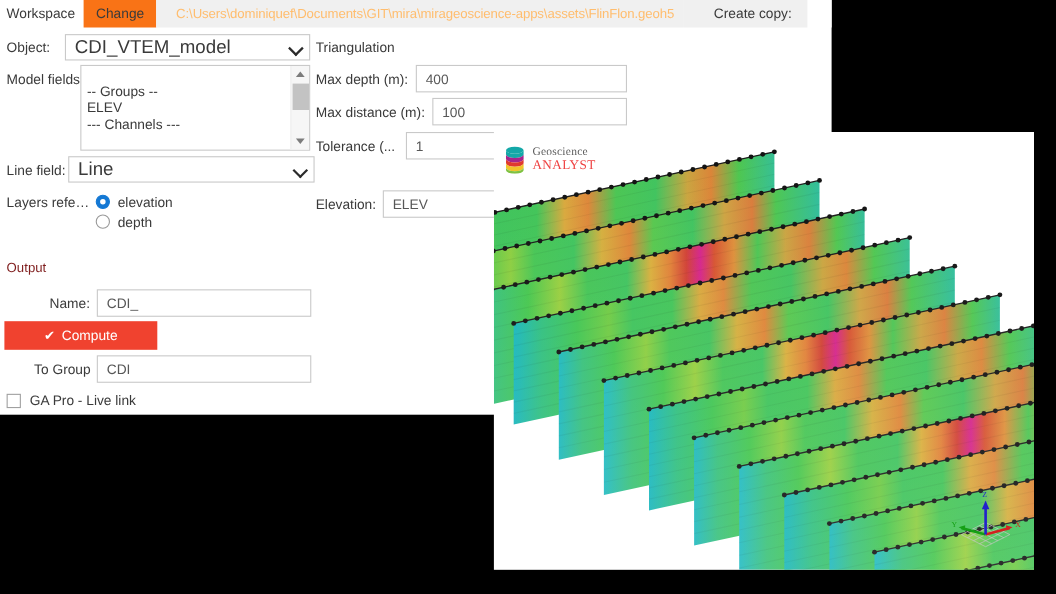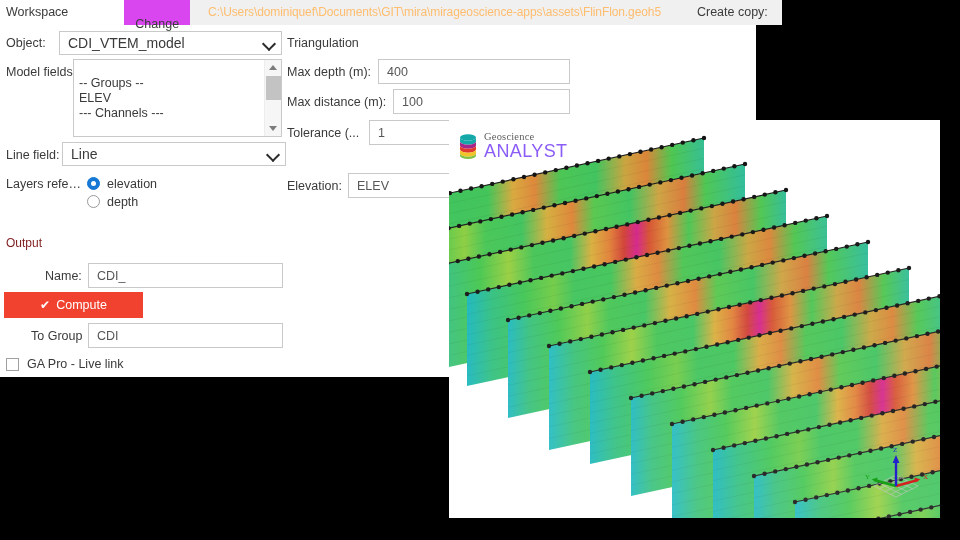--- a/index.html
+++ b/index.html
@@ -36,27 +36,26 @@
   .ws-label {
     font-size: 12.5px;
     color: #3b3b3b;
     padding: 0 8px 0 6px;
     line-height: 25px;
     white-space: nowrap;
   }
   .ws-btn {
     font-size: 12.5px;
     color: #3b3b3b;
-    background: #d946ef;
+    background: #f97316;
     height: 25px;
     line-height: 25px;
-    padding: 12px 11px;
+    padding: 0 11px;
     white-space: nowrap;
     cursor: default;
-    margin-left: 48px;
   }
   .ws-path {
     font-size: 12px;
     color: #ffbd6e;
     background: #f0f0f0;
     height: 25px;
     line-height: 25px;
     padding: 0 8px 0 18px;
     white-space: nowrap;
     letter-spacing: -0.1px;
@@ -81,21 +80,21 @@
     position: absolute;
     background: #ffffff;
     border: 1px solid #c9c9c9;
     height: 24px;
     display: flex;
     align-items: center;
     padding: 0 4px 0 8px;
     cursor: default;
   }
   .combo .val {
-    font-size: 14px;
+    font-size: 17px;
     color: #3a3a3a;
     flex: 1;
     white-space: nowrap;
     overflow: hidden;
   }
   .combo .chev {
     width: 16px; height: 16px;
     flex: 0 0 16px;
     position: relative;
   }
@@ -268,23 +267,23 @@
   }
   .logo-top {
     display: block;
     font-family: "Liberation Serif", serif;
     font-size: 10.5px;
     color: #5d5d5d;
     letter-spacing: 0.2px;
   }
   .logo-bottom {
     display: block;
-    font-family: Liberation Sans, sans-serif;
-    font-size: 18px;
-    color: #8b5cf6;
+    font-family: Liberation Serif, serif;
+    font-size: 12px;
+    color: #ef4444;
     letter-spacing: 0.4px;
     margin-top: -1px;
   }
   #scene { position: absolute; left: 0; top: 0; width: 491px; height: 398px; }
   #axis-triad { position: absolute; right: 8px; bottom: 10px; }
 </style>
 </head>
 <body>
 
 <div id="root">

